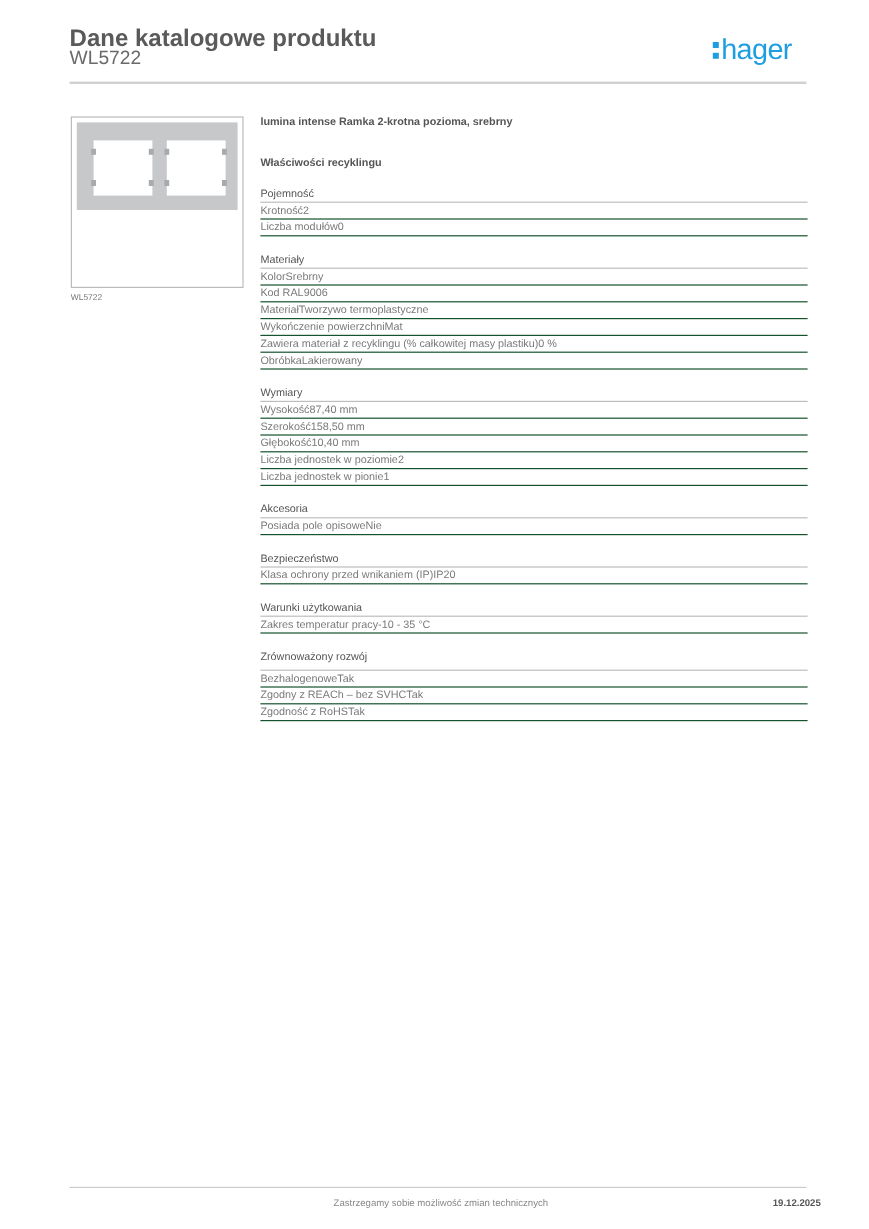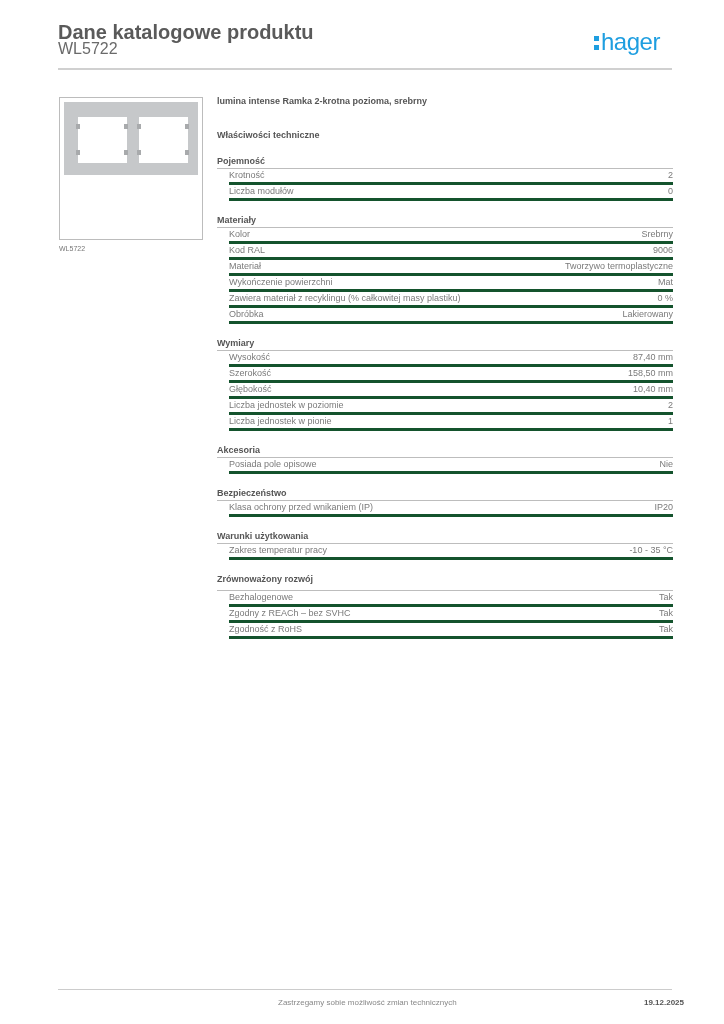--- a/index.html
+++ b/index.html
@@ -15,22 +15,22 @@
   .img-box { position:absolute; left:59px; top:97px; width:142px; height:141px; border:1px solid #bcbcbc; background:#fff; }
   .frame { position:absolute; left:4px; top:4px; width:134px; height:73px; background:#c6c8ca; }
   .slot { position:absolute; top:15px; width:49px; height:46px; background:#fff; }
   .slot.a { left:14px; } .slot.b { left:75px; }
   .tab { position:absolute; width:4px; height:5px; background:#a8aaac; }
   .img-caption { position:absolute; left:59px; top:245px; font-size:7px; color:#777; }
   .content { position:absolute; left:217px; top:96px; width:456px; }
   .product-name { font-size:9px; font-weight:bold; color:#555; height:12px; }
   .props-title { font-size:9px; font-weight:bold; color:#555; margin-top:22px; height:12px; }
   .section { margin-top:14px; }
-  .section-title { font-size:9px; font-weight:bold; color:#555; height:10px; padding-bottom:2px; border-bottom:1px solid #bdbdbd; }
-  .row { display:flex; justify-content:space-between; font-size:9px; color:#7a7a7a; height:13px; line-height:13px; border-bottom:3px solid #14532d;margin-left:12px; }
+  .section-title { font-size:9px; font-weight:normal; color:#555; height:10px; padding-bottom:2px; border-bottom:1px solid #bdbdbd; }
+  .row { display:flex; font-size:9px; color:#7a7a7a; height:13px; line-height:13px; border-bottom:1px solid #14532d; }
   .row .v { text-align:right; }
   .ftr-rule2 { position:absolute; left:37px; top:989px; width:650px; height:1px; background:#ccc; }
   .ftr-left { position:absolute; left:58px; top:998px; font-size:8px; font-weight:bold; color:#555;margin-top:25px; }
   .ftr-mid { position:absolute; left:278px; top:998px; font-size:8px; color:#888; }
   .ftr-right { position:absolute; right:40px; top:998px; font-size:8px; font-weight:bold; color:#555; }
 </style>
 </head>
 <body>
 
 <div class="header-title">Dane katalogowe produktu</div>
@@ -49,21 +49,21 @@
     <div class="tab" style="left:73px;top:22px"></div>
     <div class="tab" style="left:121px;top:22px"></div>
     <div class="tab" style="left:73px;top:48px"></div>
     <div class="tab" style="left:121px;top:48px"></div>
   </div>
 </div>
 <div class="img-caption">WL5722</div>
 
 <div class="content">
   <div class="product-name">lumina intense Ramka 2-krotna pozioma, srebrny</div>
-  <div class="props-title">Właściwości techniczne</div>
+  <div class="props-title">Właściwości recyklingu</div>
   <div id="sections">
       <div class="section">
         <div class="section-title">Pojemność</div>
         <div class="row">
           <span>Krotność</span>
           <span class="v">2</span>
         </div>
         <div class="row">
           <span>Liczba modułów</span>
           <span class="v">0</span>

